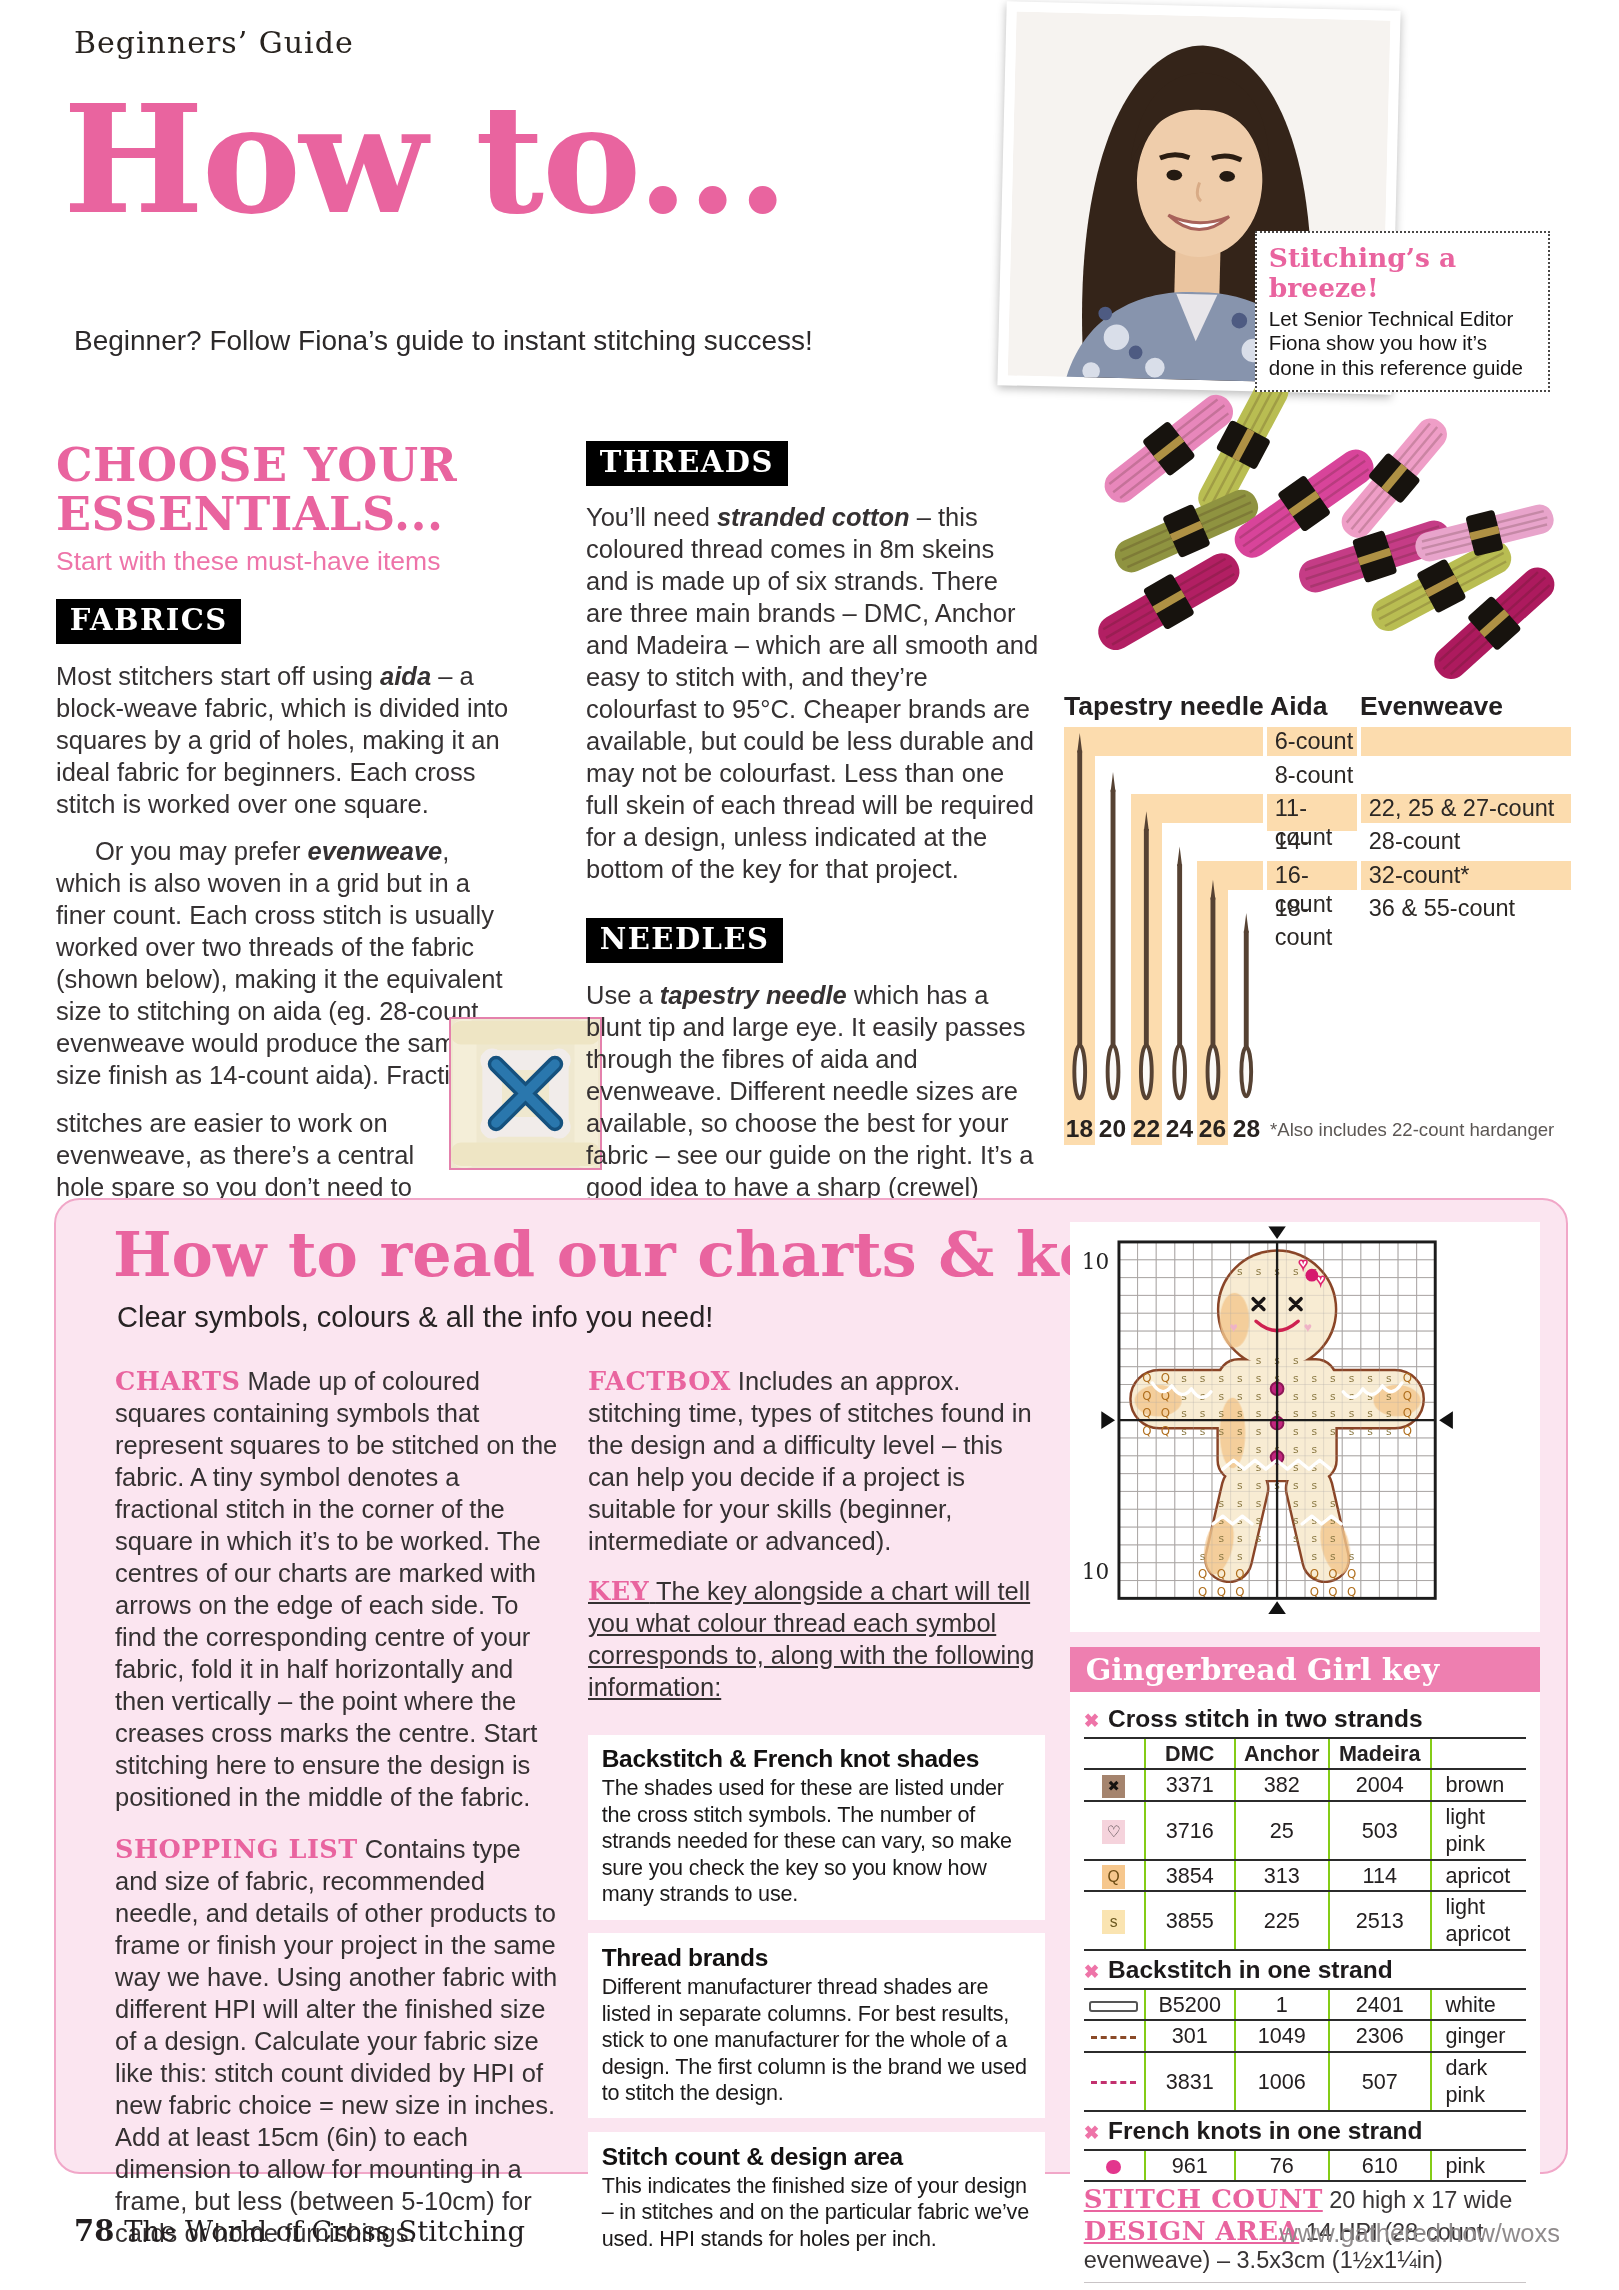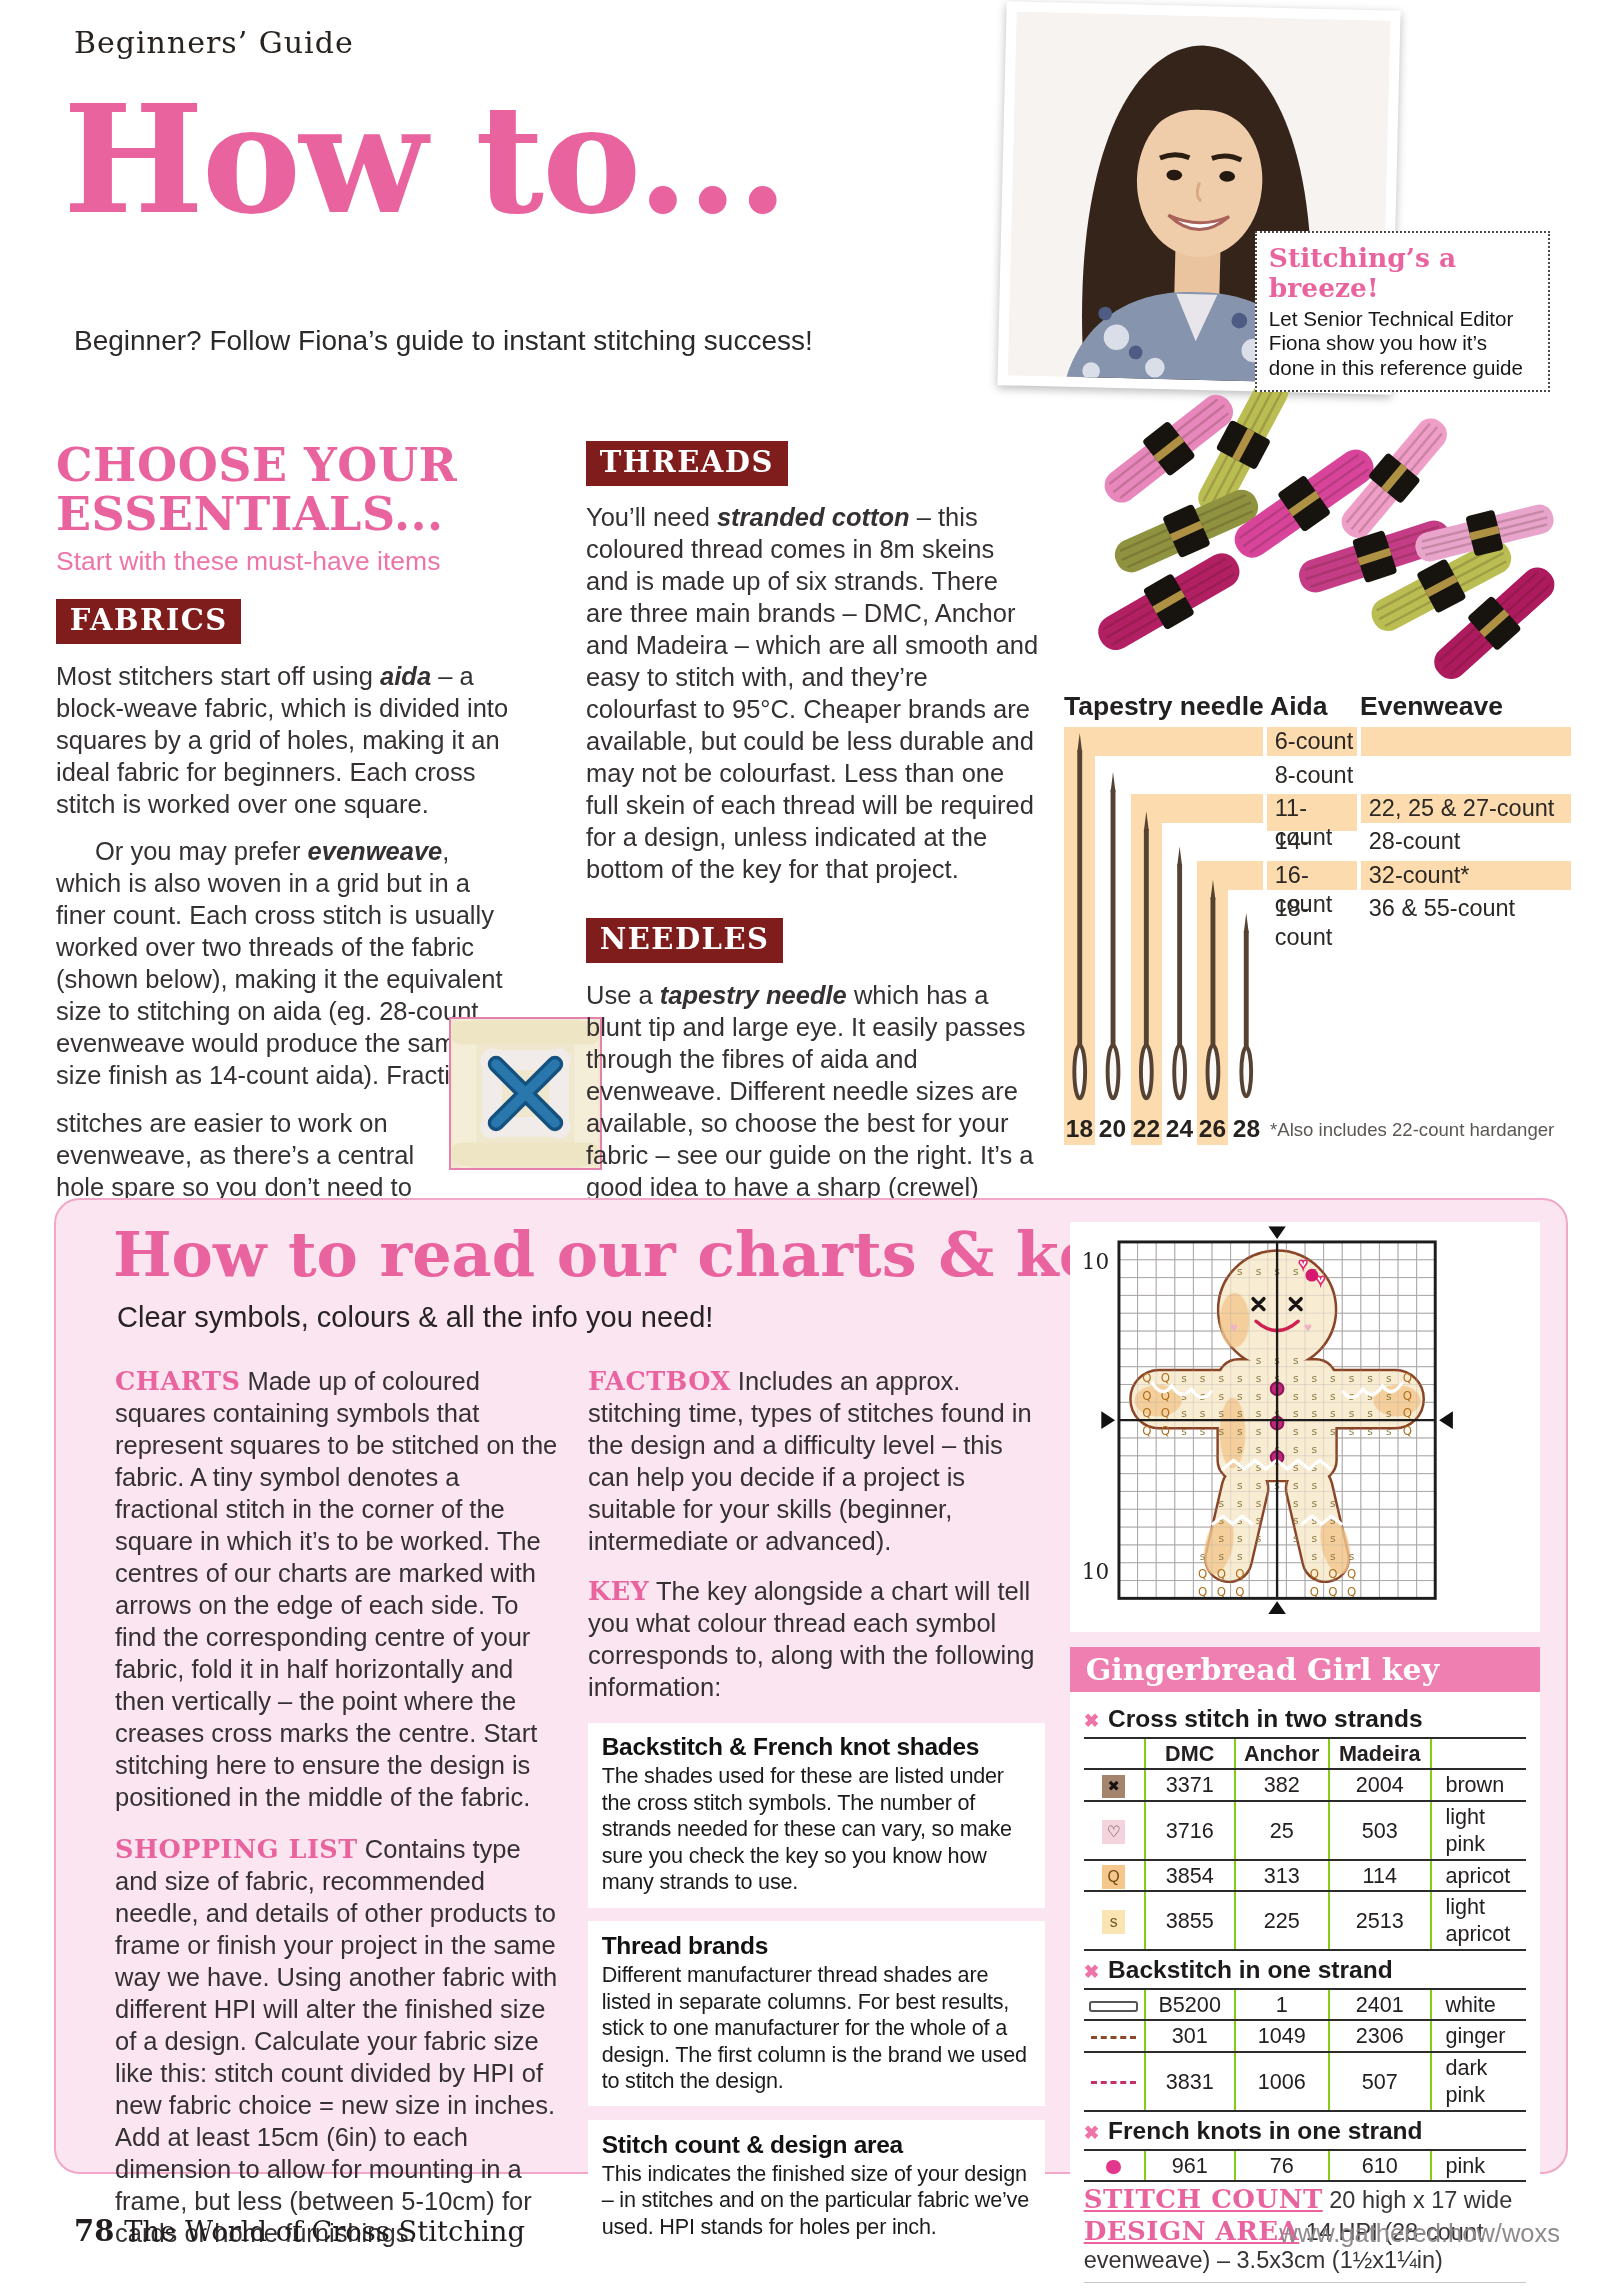--- a/index.html
+++ b/index.html
@@ -18,21 +18,21 @@
   .breeze{left:1255px;top:231px;width:267px;background:#fff;border:2.9px dotted #4a4847;padding:9.8px 11.8px;z-index:5;}
   .breeze-title{font:700 26.5px/1.15 "DejaVu Serif",serif;color:#e9649f;}
   .breeze-text{font:20.6px/24.5px "Liberation Sans",sans-serif;color:#171515;margin-top:2.9px;}
 
   
   .col{width:453px;}
   .col1{left:56px;top:441px;}
   .col2{left:586px;top:441px;width:455px;}
   .ess-h{margin:0;font:700 46px/49px "DejaVu Serif",serif;color:#e9649f;letter-spacing:0.5px;}
   .ess-sub{font:26.5px/29px "Liberation Sans",sans-serif;color:#ee74a9;margin-top:7.8px;}
-  .badge{display:inline-block;background:#7f1d1d;color:#fff;font:700 29px/1 "DejaVu Serif",serif;
+  .badge{display:inline-block;background:#000000;color:#fff;font:700 29px/1 "DejaVu Serif",serif;
          padding:6.9px 13.7px 8.8px;letter-spacing:1.5px;margin-top:23.5px;}
   .badge.first{margin-top:0;}
   p.body{font:25.5px/32px "Liberation Sans",sans-serif;color:#353132;margin:15.7px 0 0;}
   .indent{text-indent:39px;}
   .narrow{width:361px;}
   .b{font-weight:700;font-style:italic;}
   .mt30{margin-top:33px;}
 
   .stitch-img{left:449px;top:1017px;width:149px;height:149px;border:2.9px solid #e481ac;box-sizing:content-box;}
   .stitch-img svg{display:block;}
@@ -327,21 +327,21 @@
     <h2 class="p-title">How to read our charts &amp; keys</h2>
     <div class="p-sub">Clear symbols, colours &amp; all the info you need!</div>
 
     <div class="pcol1">
       <p class="pbody"><span class="lead">CHARTS</span> <span>Made up of coloured squares containing symbols that represent squares to be stitched on the fabric. A tiny symbol denotes a fractional stitch in the corner of the square in which it’s to be worked. The centres of our charts are marked with arrows on the edge of each side. To find the corresponding centre of your fabric, fold it in half horizontally and then vertically – the point where the creases cross marks the centre. Start stitching here to ensure the design is positioned in the middle of the fabric.</span></p>
       <p class="pbody"><span class="lead">SHOPPING LIST</span> <span>Contains type and size of fabric, recommended needle, and details of other products to frame or finish your project in the same way we have. Using another fabric with different HPI will alter the finished size of a design. Calculate your fabric size like this: stitch count divided by HPI of new fabric choice = new size in inches. Add at least 15cm (6in) to each dimension to allow for mounting in a frame, but less (between 5-10cm) for cards or home furnishings.</span></p>
     </div>
 
     <div class="pcol2">
       <p class="pbody" style="margin-bottom:17.6px;"><span class="lead">FACTBOX</span> <span>Includes an approx. stitching time, types of stitches found in the design and a difficulty level – this can help you decide if a project is suitable for your skills (beginner, intermediate or advanced).</span></p>
-      <p class="pbody" style="margin-bottom:20px;"><span class="lead">KEY</span> <span>The key alongside a chart will tell you what colour thread each symbol corresponds to, along with the following information:</span></p>
+      <p class="pbody" style="margin-bottom:32px;text-decoration:underline;"><span class="lead">KEY</span> <span>The key alongside a chart will tell you what colour thread each symbol corresponds to, along with the following information:</span></p>
       <div class="wbox">
         <h4>Backstitch &amp; French knot shades</h4>
         <p>The shades used for these are listed under the cross stitch symbols. The number of strands needed for these can vary, so make sure you check the key so you know how many strands to use.</p>
       </div>
       <div class="wbox">
         <h4>Thread brands</h4>
         <p>Different manufacturer thread shades are listed in separate columns. For best results, stick to one manufacturer for the whole of a design. The first column is the brand we used to stitch the design.</p>
       </div>
       <div class="wbox">
         <h4>Stitch count &amp; design area</h4>

